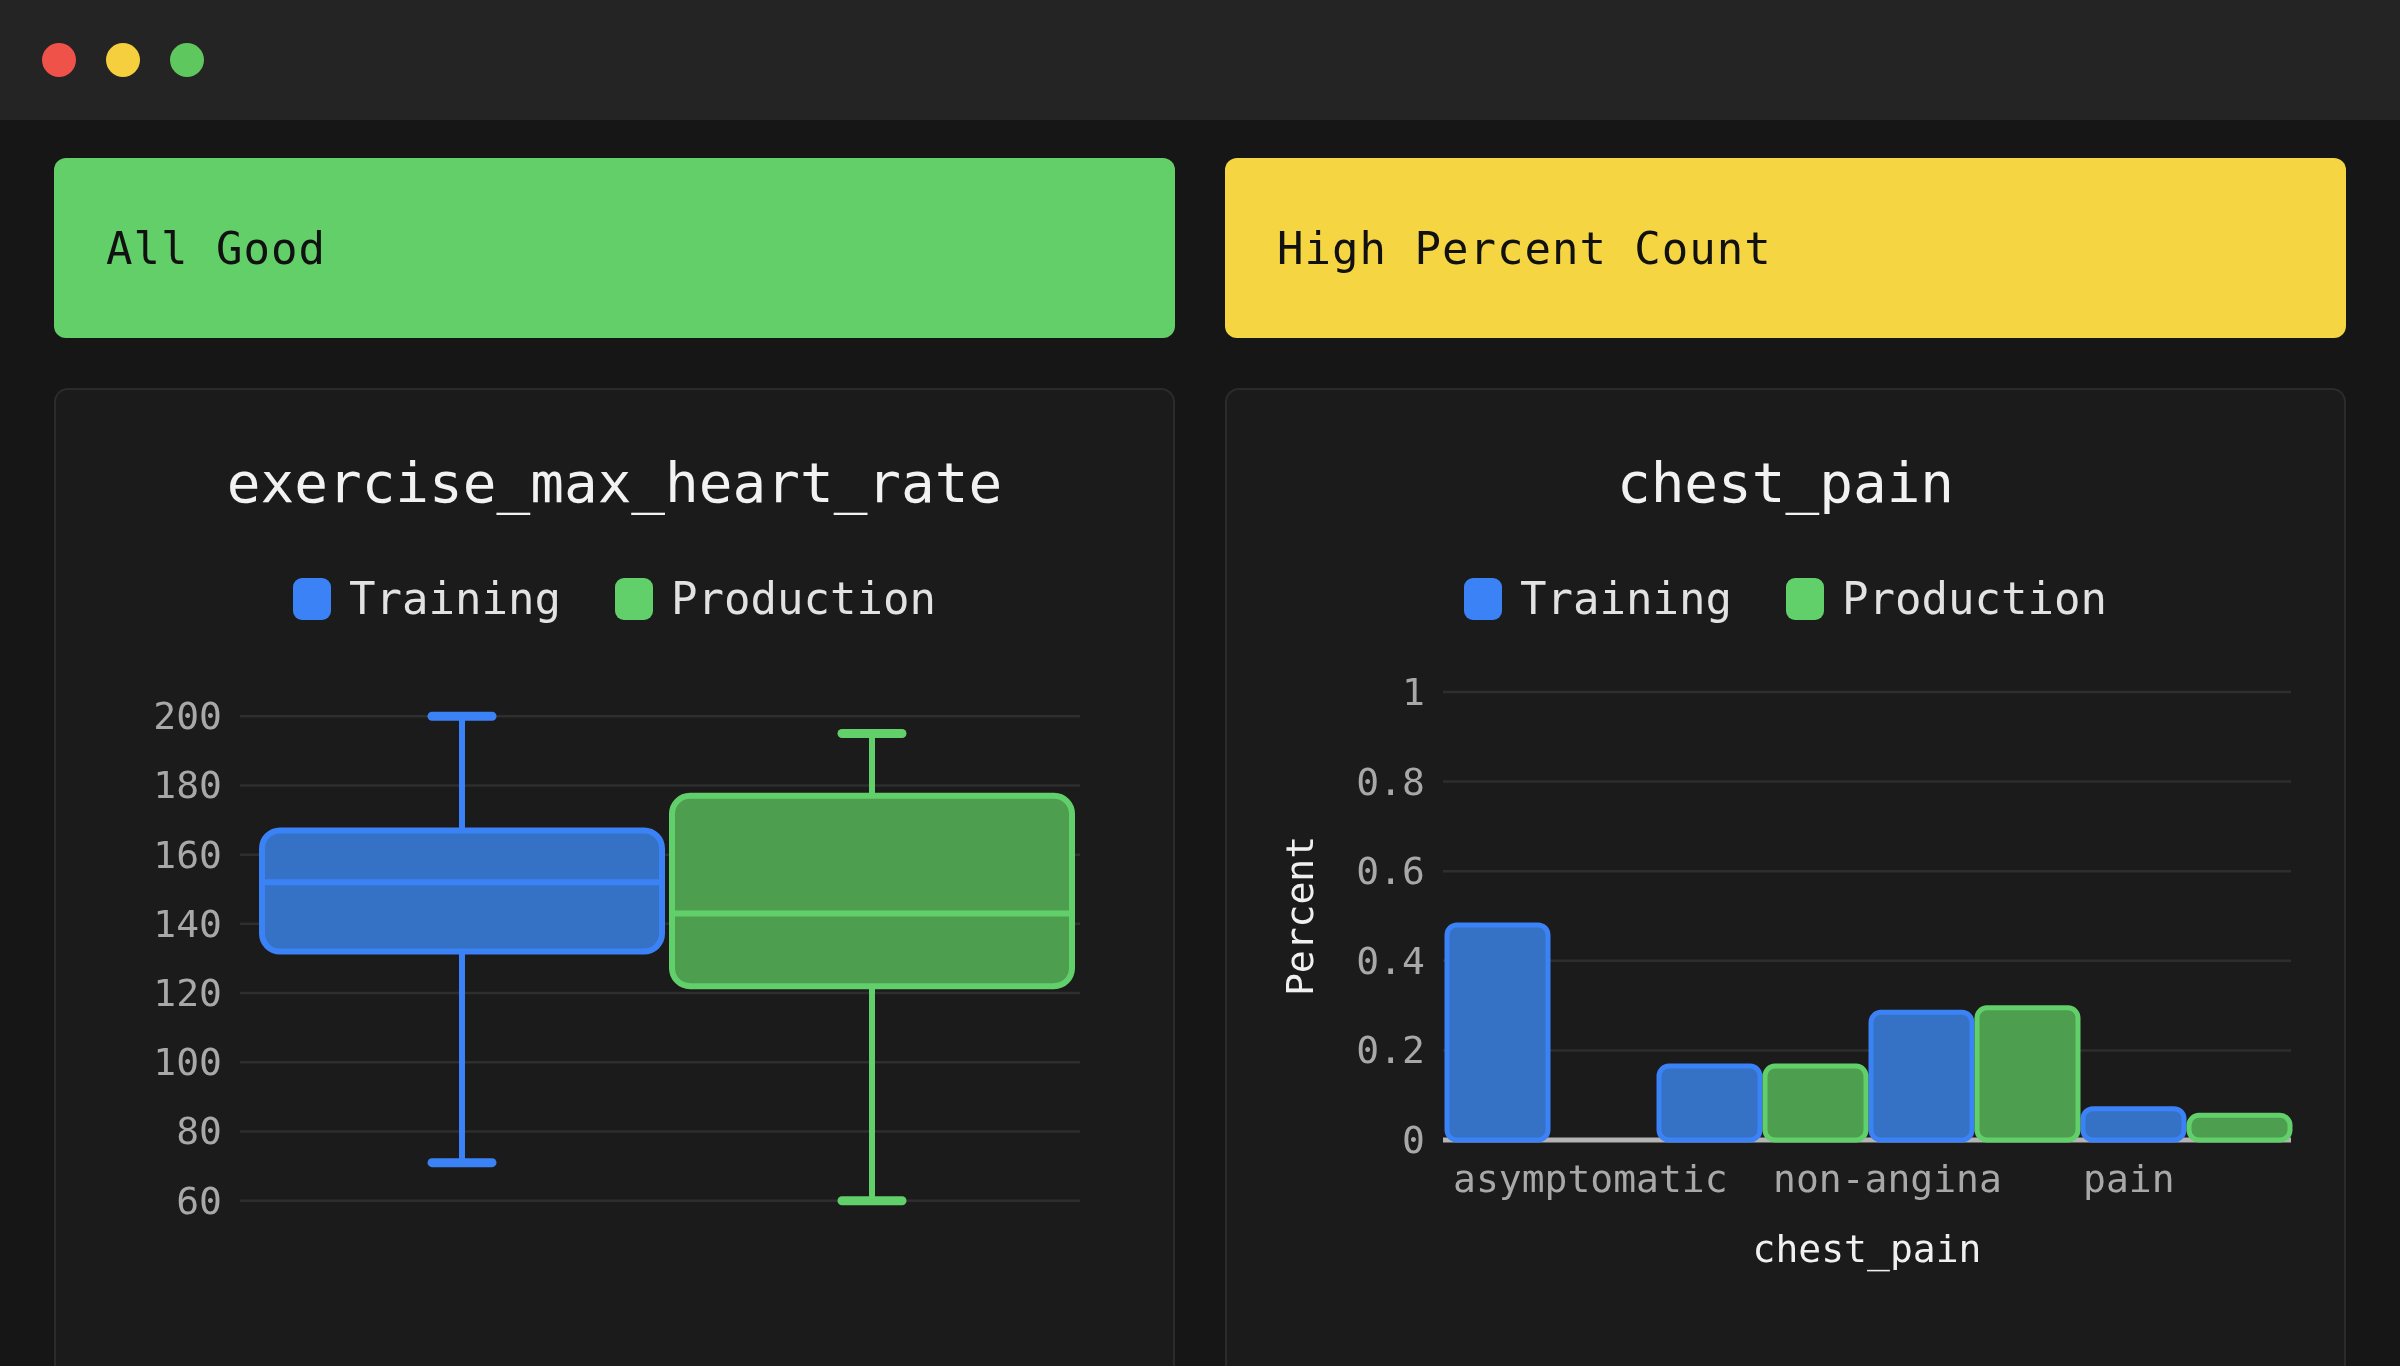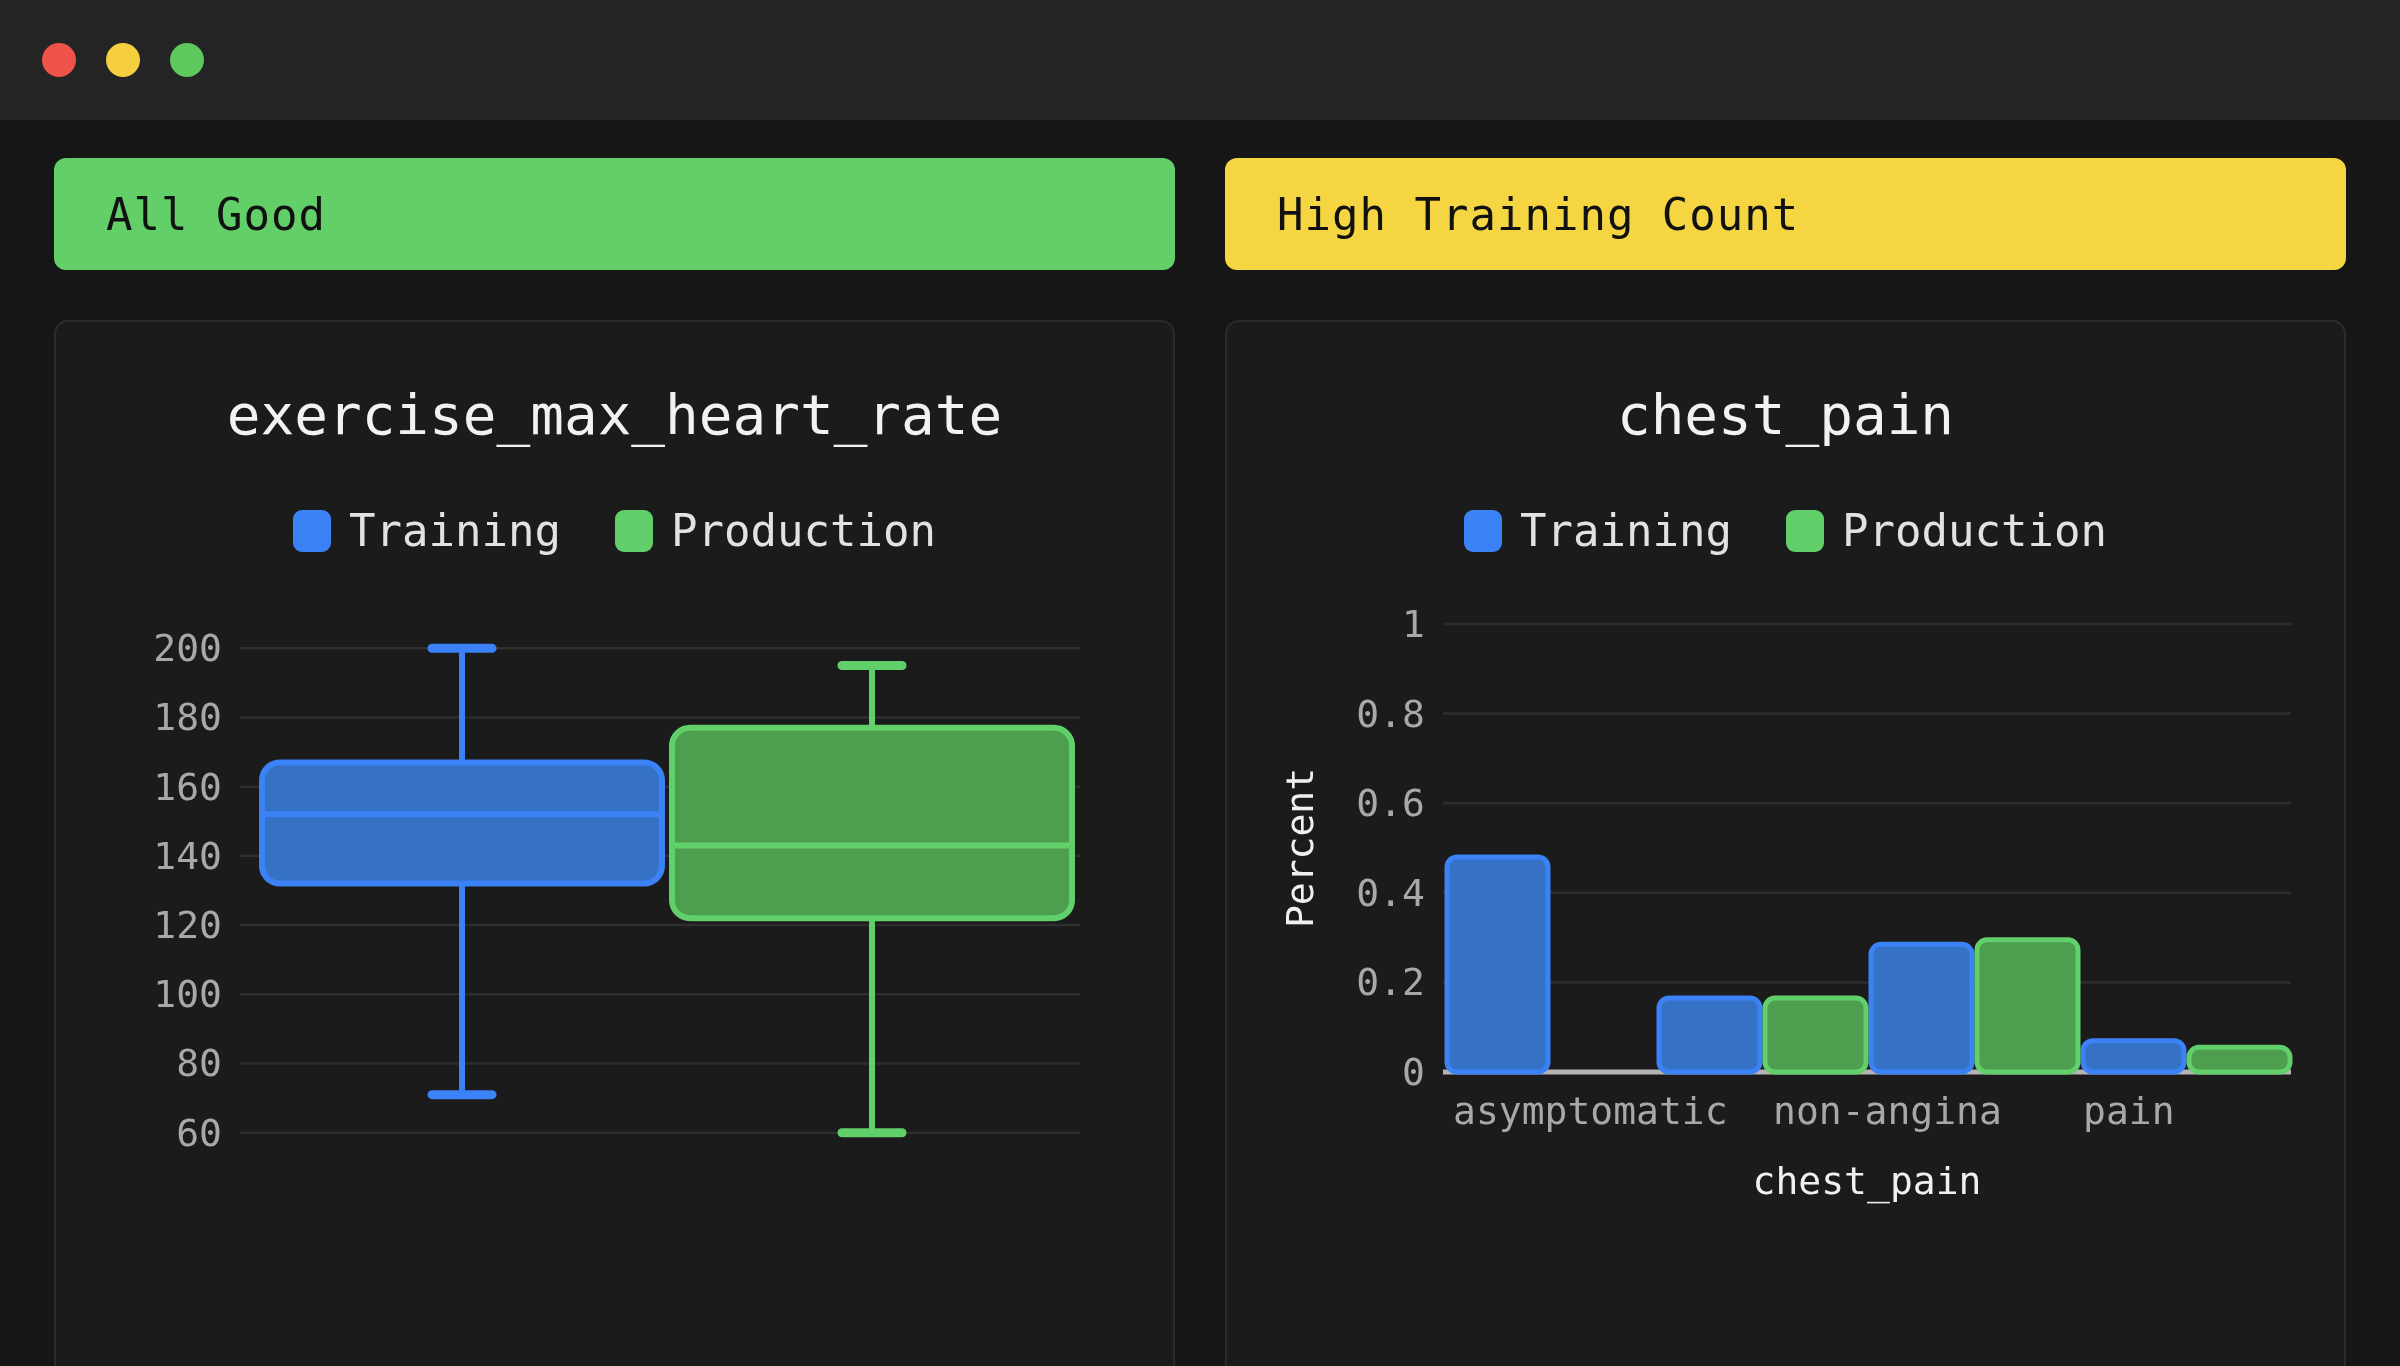--- a/index.html
+++ b/index.html
@@ -36,21 +36,21 @@
 
   .row {
     display: flex;
     gap: 50px;
   }
 
   .col { flex: 1; min-width: 0; display: flex; flex-direction: column; }
 
   
   .banner {
-    height: 112px;
+    height: 180px;
     border-radius: 12px;
     display: flex;
     align-items: center;
     padding-left: 52px;
     font-size: 44px;
     letter-spacing: 1px;
     color: #111111;
     font-family: "DejaVu Sans Mono", "Liberation Mono", monospace;
   }
   .banner-good    { background: #63cf69; }
@@ -120,21 +120,21 @@
 <div class="content">
 
   <div class="row">
     <div class="col">
       <div class="banner banner-good">
         <span>All Good</span>
       </div>
     </div>
     <div class="col">
       <div class="banner banner-warning">
-        <span>High Training Count</span>
+        <span>High Percent Count</span>
       </div>
     </div>
   </div>
 
   <div class="row">
 
     <div class="col">
       <div class="card">
         <div class="card-title">exercise_max_heart_rate</div>
 

